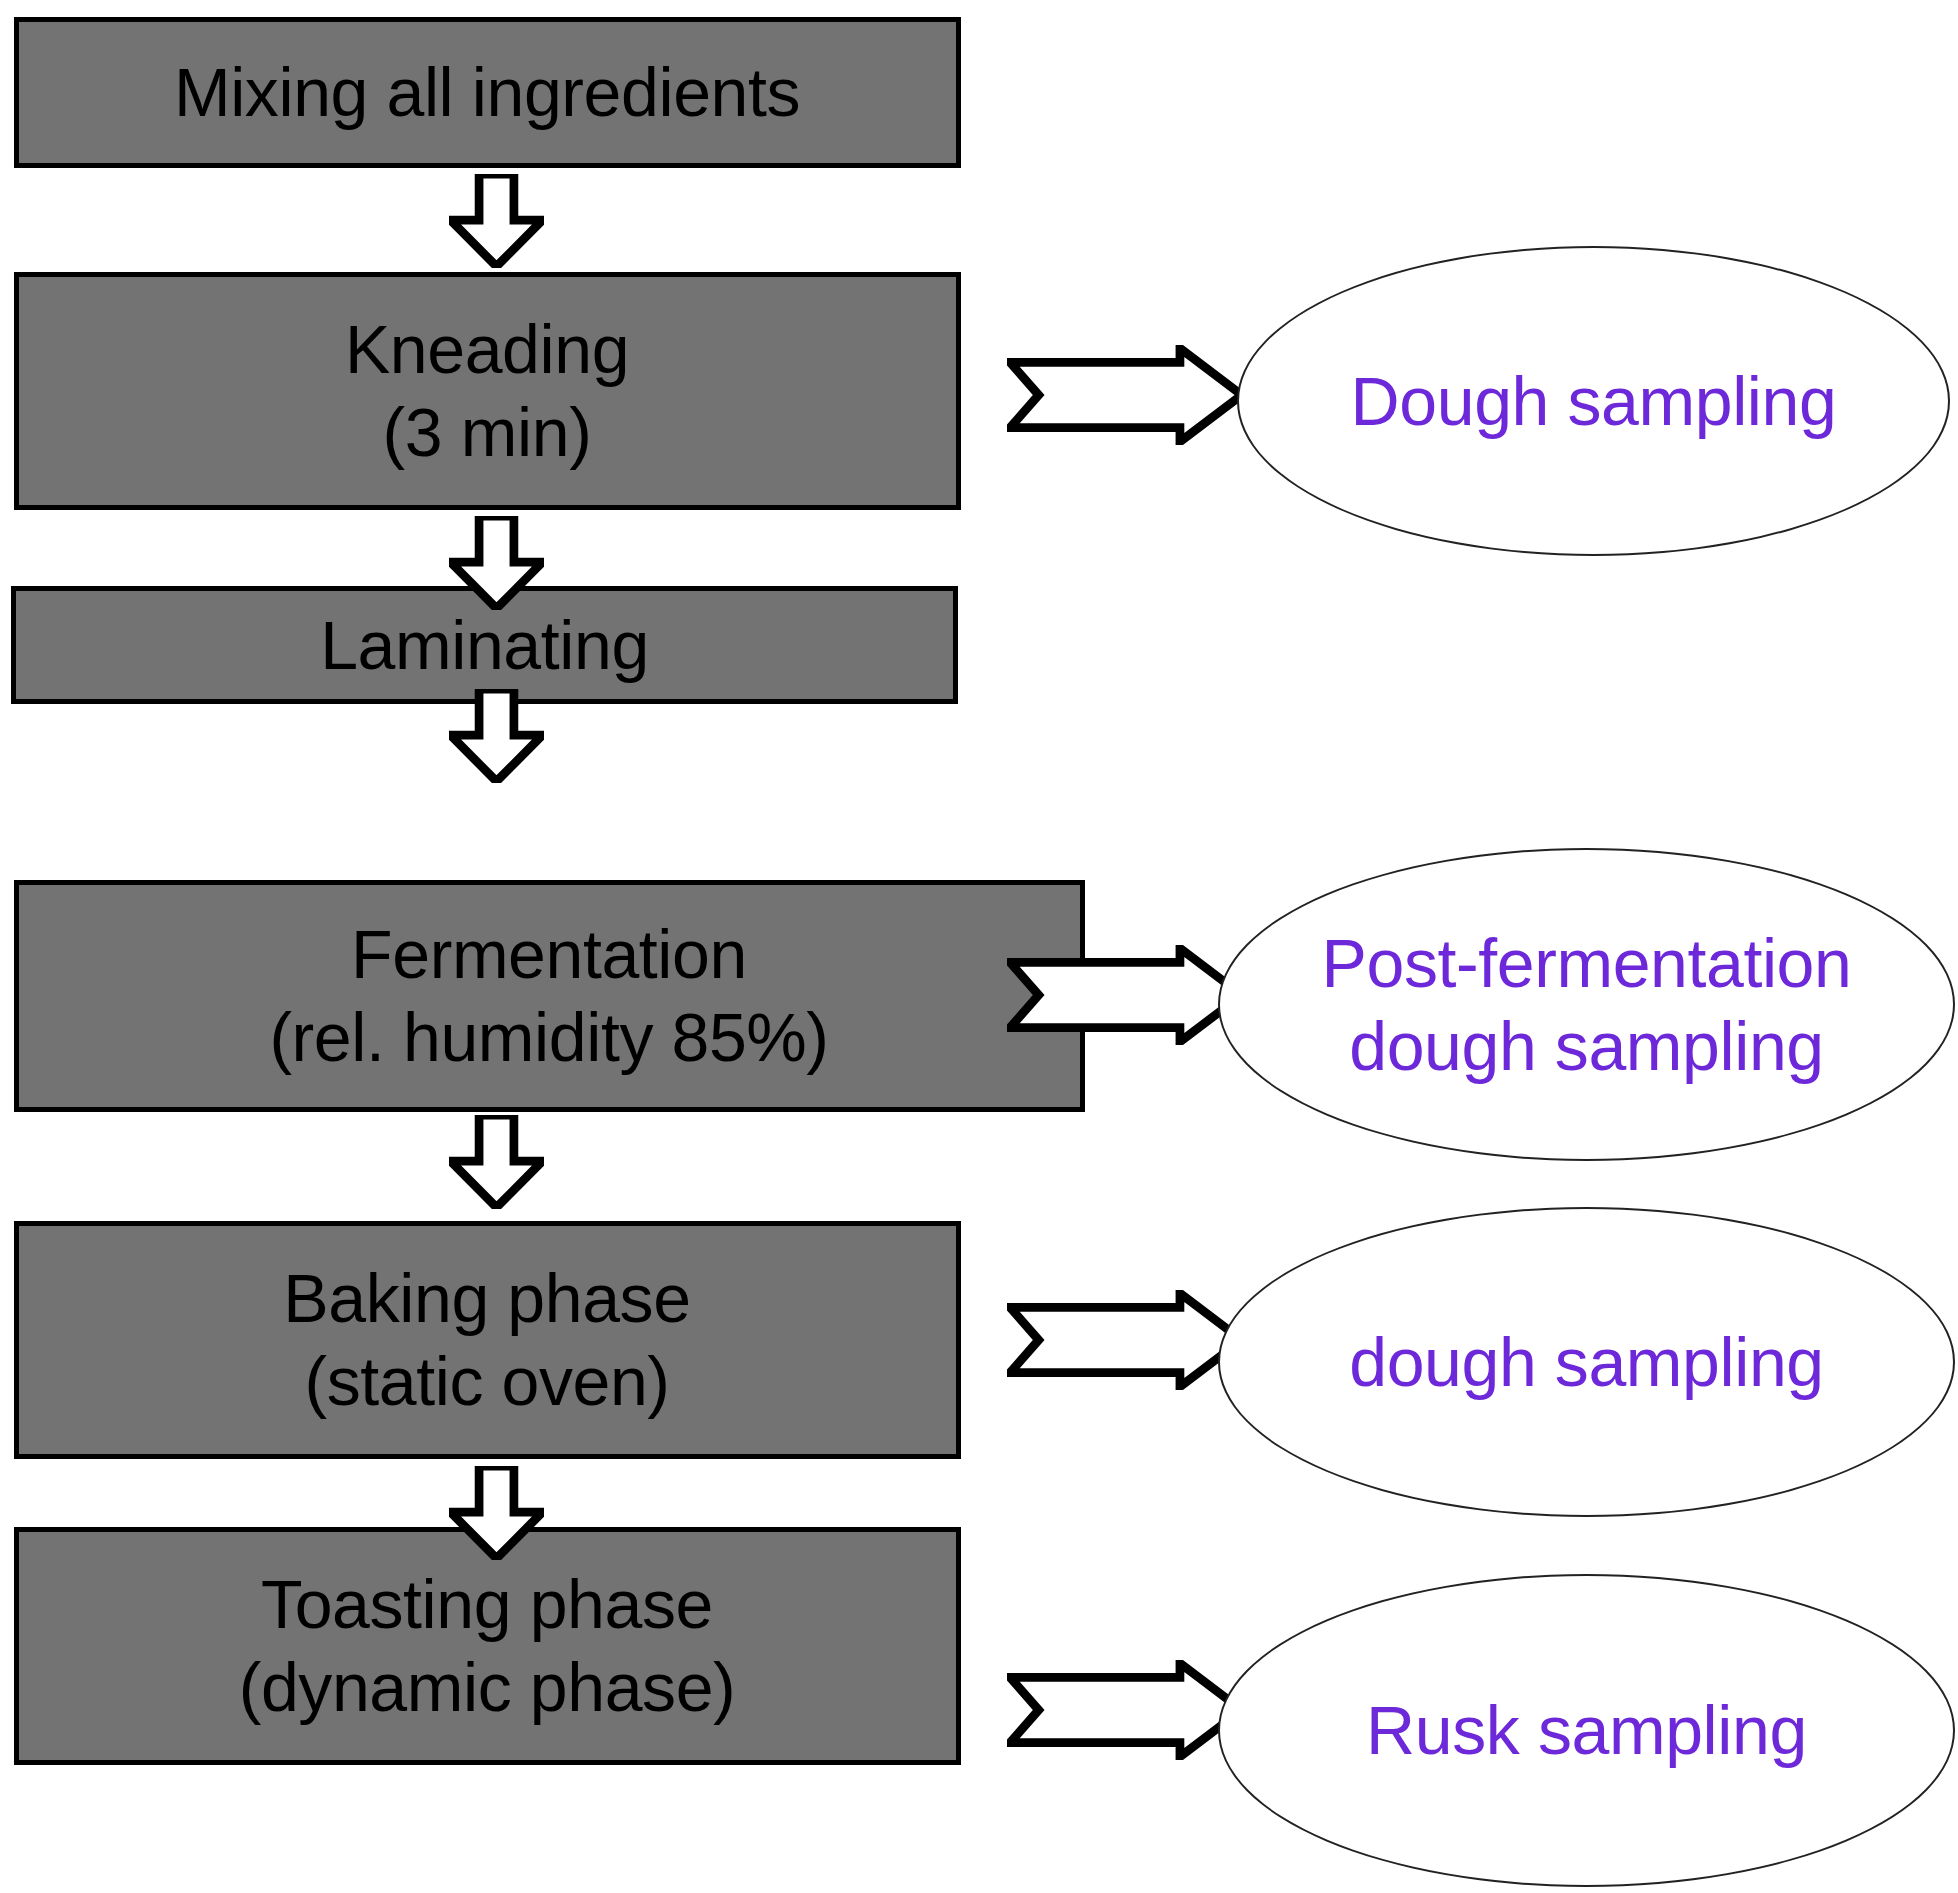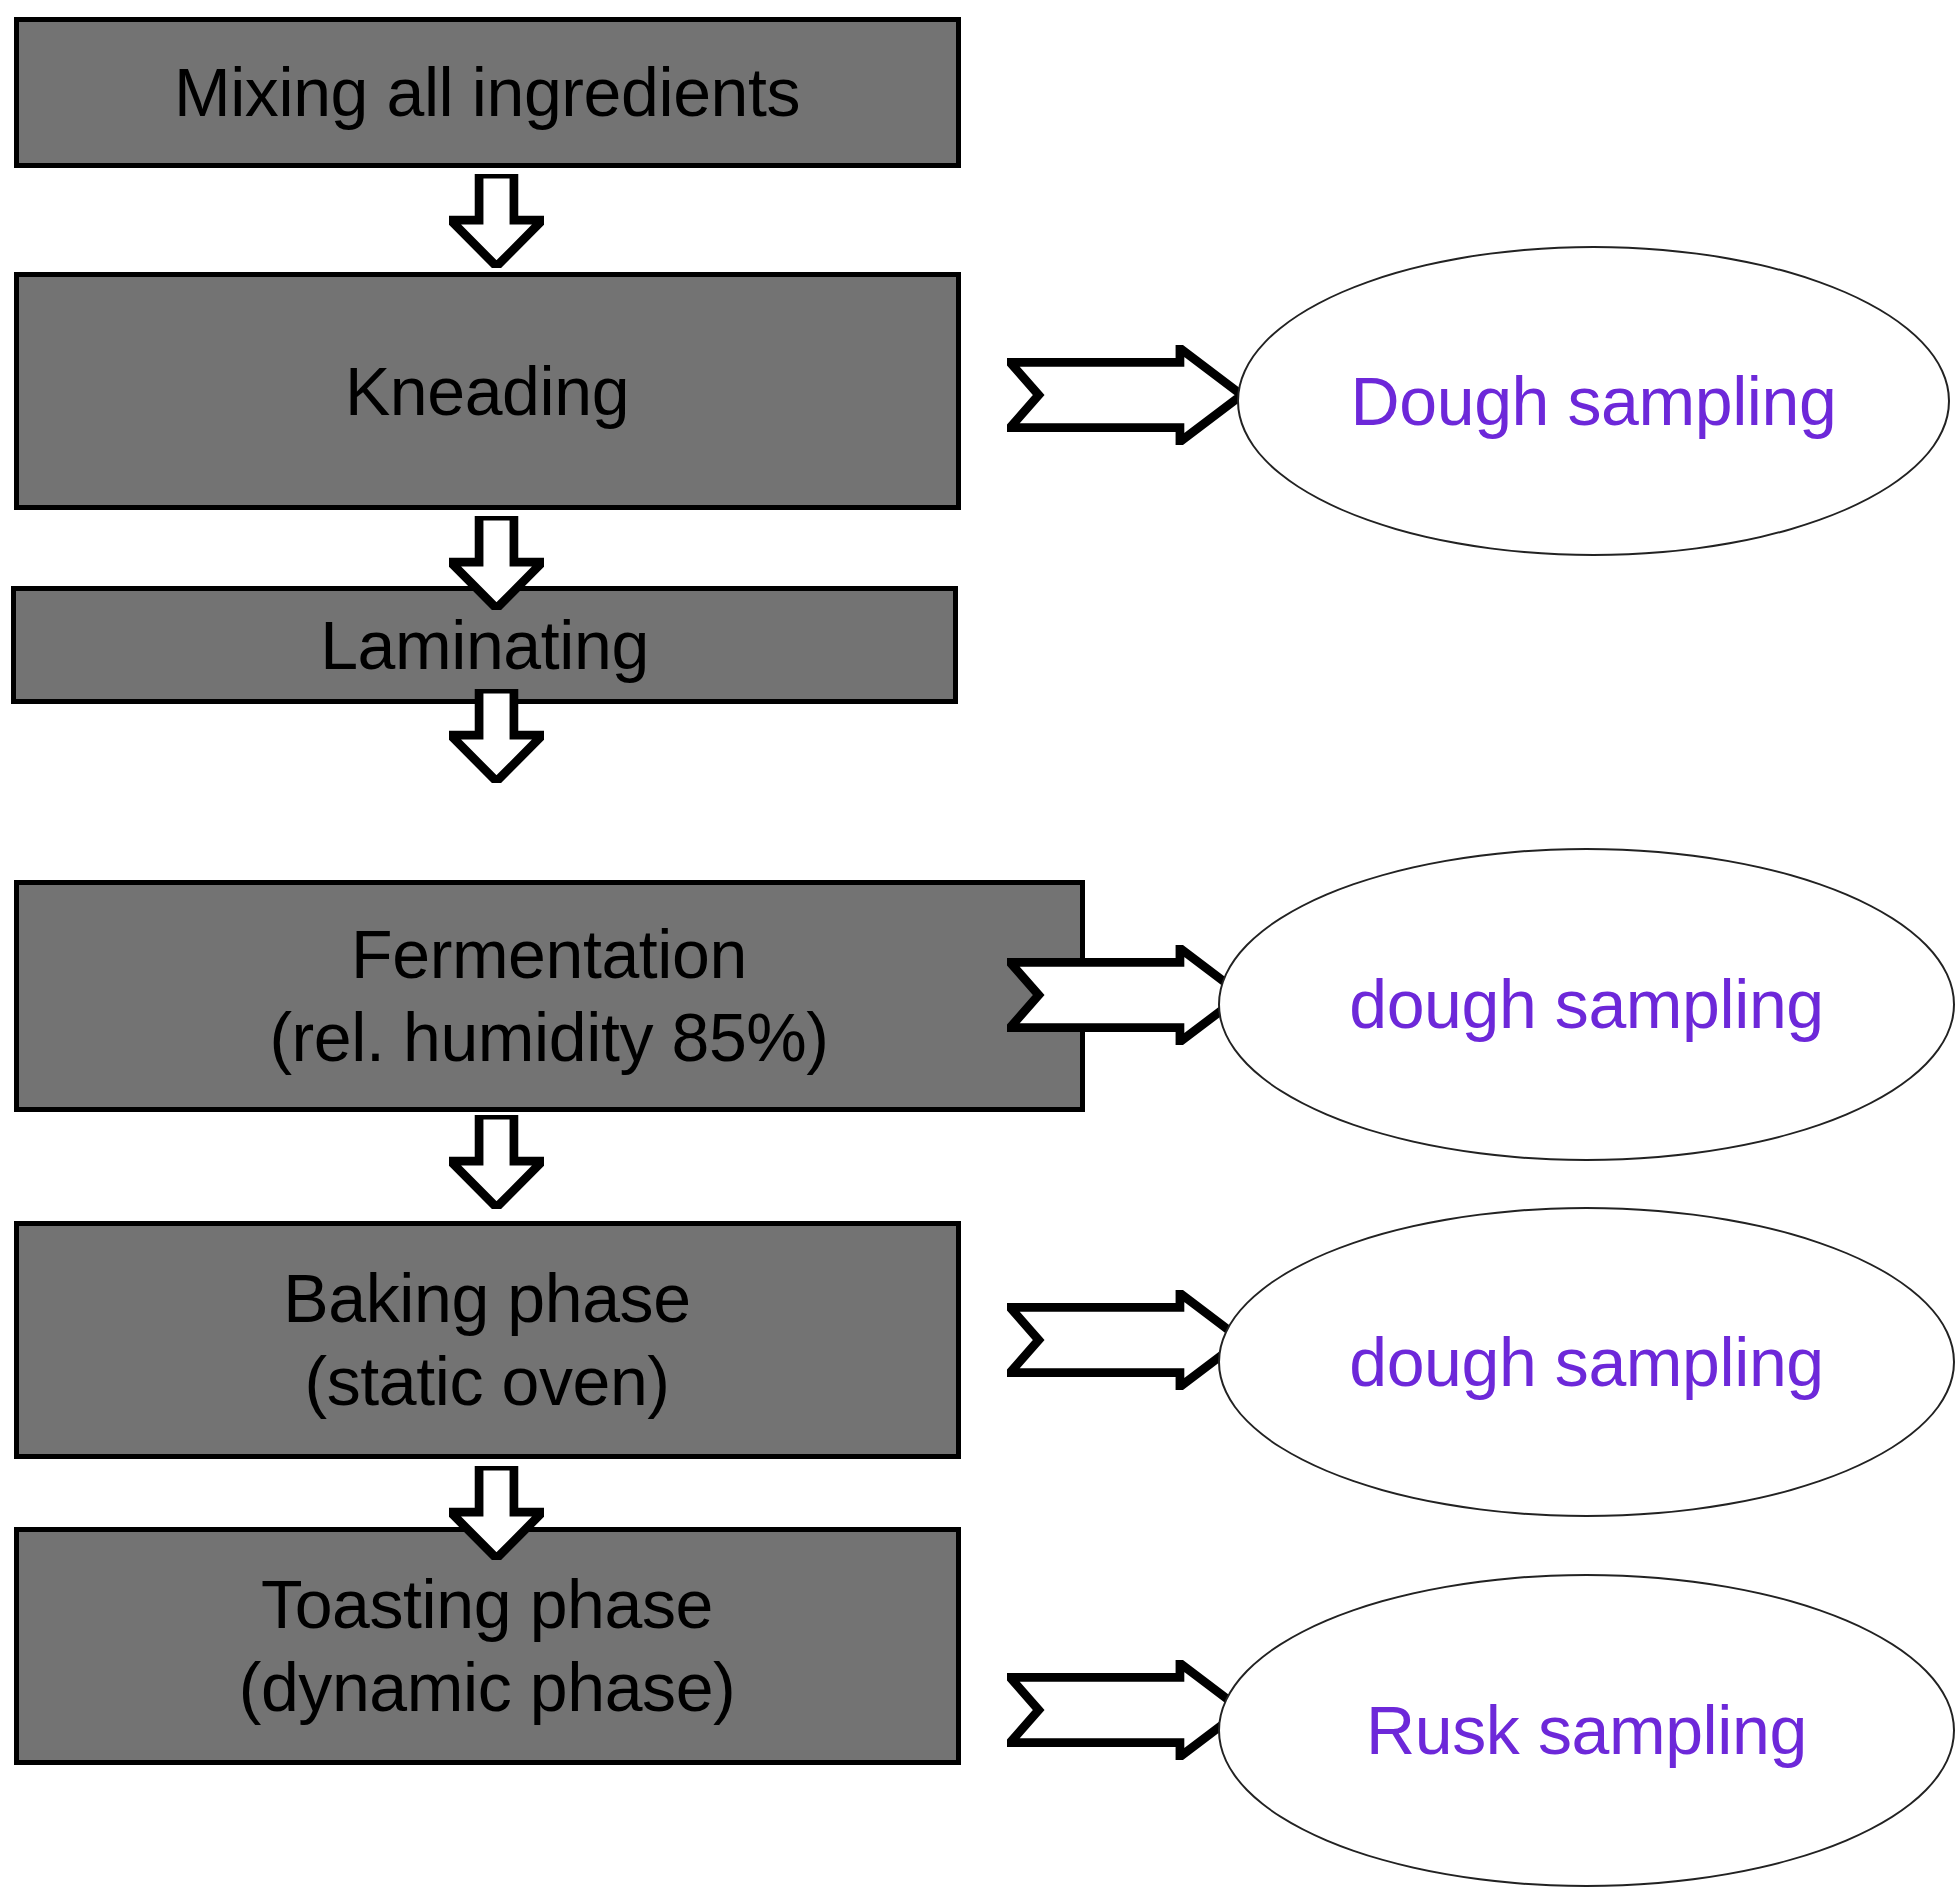--- a/index.html
+++ b/index.html
@@ -67,20 +67,21 @@
 <body>
 
 <div id="canvas">
 
   <div class="proc-box" style="left:13.5px; top:16.7px; width:947px; height:151px;">
     <span class="proc-line">Mixing all ingredients</span>
   </div>
 
   <div class="proc-box" style="left:13.5px; top:272px; width:947px; height:238px;">
     <span class="proc-line">Kneading</span>
+    <span class="proc-line">(3 min)</span>
   </div>
 
   <div class="proc-box" style="left:11px; top:586px; width:947px; height:118px;justify-content:center;">
     <span class="proc-line">Laminating</span>
   </div>
 
   <div class="proc-box" style="left:13.5px; top:880px; width:1071px; height:232px;">
     <span class="proc-line">Fermentation</span>
     <span class="proc-line">(rel. humidity 85%)</span>
   </div>
@@ -147,20 +148,21 @@
     <svg viewBox="0 0 300 126" preserveAspectRatio="none">
       <polygon points="4,22 218,22 218,4 296,63 218,122 218,104 4,104 40,63" fill="#ffffff" stroke="#000000" stroke-width="11" stroke-linejoin="miter"></polygon>
     </svg>
   </div>
 
   <div class="sample-ellipse" style="left:1237px; top:246px; width:713px; height:310px;">
     <span class="ell-line">Dough sampling</span>
   </div>
 
   <div class="sample-ellipse" style="left:1218px; top:848px; width:737px; height:313px;">
+    <span class="ell-line">Post-fermentation</span>
     <span class="ell-line">dough sampling</span>
   </div>
 
   <div class="sample-ellipse" style="left:1218px; top:1207px; width:737px; height:310px;">
     <span class="ell-line">dough sampling</span>
   </div>
 
   <div class="sample-ellipse" style="left:1218px; top:1574px; width:737px; height:313px;">
     <span class="ell-line">Rusk sampling</span>
   </div>

